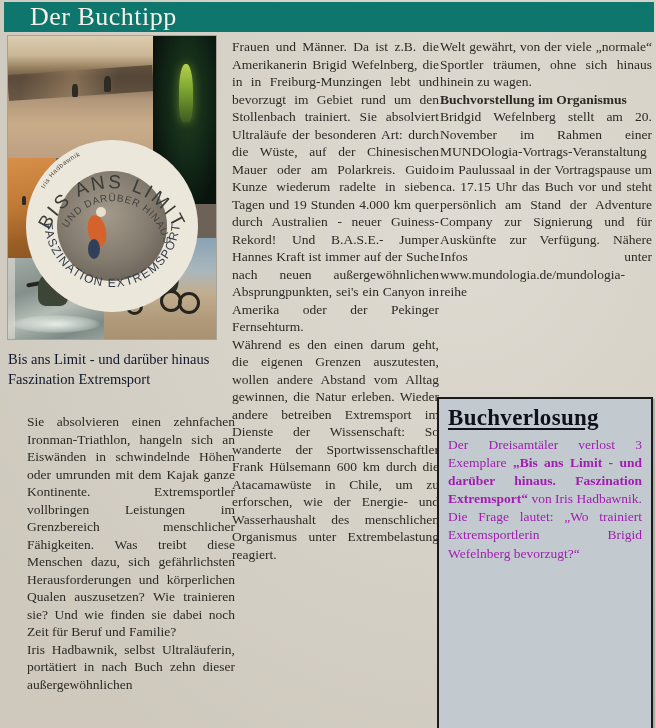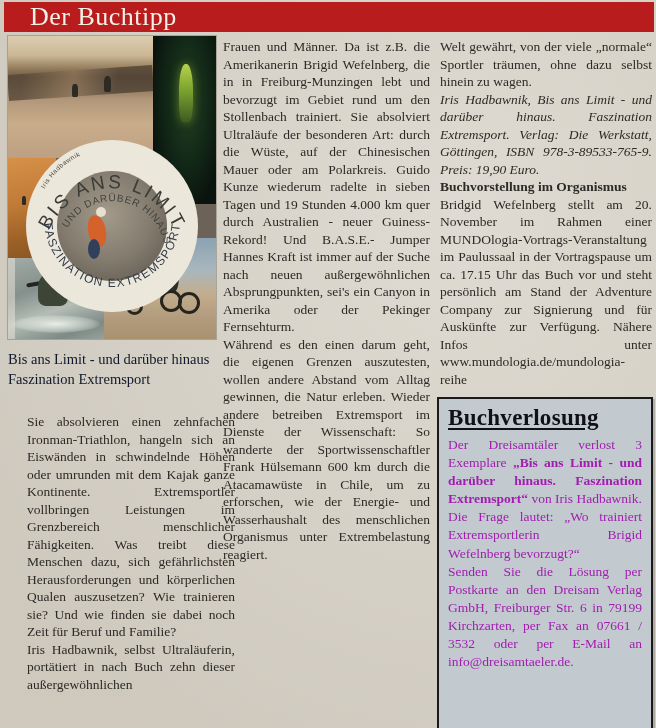--- a/index.html
+++ b/index.html
@@ -4,26 +4,26 @@
 <style>
   html,body{margin:0;padding:0;}
   body{
     width:656px;height:728px;position:relative;overflow:hidden;
     background:#d8d3c8;
     font-family:"Liberation Serif","DejaVu Serif",serif;
   }
   .scan-tint{position:absolute;inset:0;pointer-events:none;
     background:radial-gradient(ellipse at 70% 30%, rgba(255,255,255,0.18), rgba(120,110,95,0.10) 85%);}
   
-  .header-bar{position:absolute;left:4px;top:2px;width:650px;height:30px;background:#b91c1c;}
+  .header-bar{position:absolute;left:4px;top:2px;width:650px;height:30px;background:#0f766e;}
   .header-title{position:absolute;left:26px;top:0px;color:#f4f1e9;font-size:26px;letter-spacing:0.5px;line-height:30px;}
   
   .bt{font-size:13.5px;line-height:17.5px;text-align:justify;color:#2b2a25;margin:0;}
   .col-left{position:absolute;left:8px;top:413px;width:208px;margin-left:19px;}
-  .col-mid{position:absolute;left:223px;top:38px;width:207px;}
+  .col-mid{position:absolute;left:232px;top:38px;width:207px;}
   .col-right{position:absolute;left:440px;top:38px;width:212px;}
   .caption{position:absolute;left:8px;top:350px;width:208px;font-size:14.5px;line-height:19.5px;color:#0f172a;}
   .italic{font-style:italic;}
   .bold{font-weight:bold;}
   
   .cover{position:absolute;left:8px;top:36px;width:208px;height:303px;overflow:hidden;background:#6c6257;box-shadow:0 0 0 1px rgba(90,80,70,0.35);}
   .cover .ph{position:absolute;}
   .ph-dune{left:0;top:0;width:145px;height:122px;
     background:linear-gradient(180deg,#dccdb0 0%,#cab795 16%,#97805f 26%,#6e5a44 34%,#b1977a 52%,#c9ad8a 72%,#bda083 100%);}
   .ph-dune .ridge{position:absolute;left:0;top:34px;width:100%;height:26px;
@@ -136,23 +136,21 @@
   <p class="bt">Sie absolvieren einen zehnfachen Ironman-Triathlon, hangeln sich an Eiswänden in schwindelnde Höhen oder umrunden mit dem Kajak ganze Kontinente. Extremsportler vollbringen Leistungen im Grenzbereich menschlicher Fähigkeiten. Was treibt diese Menschen dazu, sich gefährlichsten Herausforderungen und körperlichen Qualen auszusetzen? Wie trainieren sie? Und wie finden sie dabei noch Zeit für Beruf und Familie?</p>
   <p class="bt">Iris Hadbawnik, selbst Ultraläuferin, portätiert in nach Buch zehn dieser außergewöhnlichen</p>
 </div>
 
 <div class="col-mid">
   <p class="bt">Frauen und Männer. Da ist z.B. die Amerikanerin Brigid Wefelnberg, die in in Freiburg-Munzingen lebt und bevorzugt im Gebiet rund um den Stollenbach trainiert. Sie absolviert Ultraläufe der besonderen Art: durch die Wüste, auf der Chinesischen Mauer oder am Polarkreis. Guido Kunze wiederum radelte in sieben Tagen und 19 Stunden 4.000 km quer durch Australien - neuer Guiness-Rekord! Und B.A.S.E.- Jumper Hannes Kraft ist immer auf der Suche nach neuen außergewöhnlichen Absprungpunkten, sei's ein Canyon in Amerika oder der Pekinger Fernsehturm.</p>
   <p class="bt">Während es den einen darum geht, die eigenen Grenzen auszutesten, wollen andere Abstand vom Alltag gewinnen, die Natur erleben. Wieder andere betreiben Extremsport im Dienste der Wissenschaft: So wanderte der Sportwissenschaftler Frank Hülsemann 600 km durch die Atacamawüste in Chile, um zu erforschen, wie der Energie- und Wasserhaushalt des menschlichen Organismus unter Extrembelastung reagiert.</p>
 </div>
 
 <div class="col-right">
-  <p class="bt">Welt gewährt, von der viele „normale“ Sportler träumen, ohne dazu selbst hinein zu wagen.</p>
-  <p class="bt italic">Iris Hadbawnik, Bis ans Limit - und darüber hinaus. Faszination Extremsport. Verlag: Die Werkstatt, Göttingen, ISBN 978-3-89533-765-9. Preis: 19,90 Euro.</p>
+  <p class="bt">Welt gewährt, von der viele „normale“ Sportler träumen, ohne sich hinaus hinein zu wagen.</p>
   <p class="bt bold">Buchvorstellung im Organismus</p>
   <p class="bt">Bridgid Wefelnberg stellt am 20. November im Rahmen einer MUNDOlogia-Vortrags-Veranstaltung im Paulussaal in der Vortragspause um ca. 17.15 Uhr das Buch vor und steht persönlich am Stand der Adventure Company zur Signierung und für Auskünfte zur Verfügung. Nähere Infos unter www.mundologia.de/mundologia-reihe</p>
 </div>
 
 <div class="box">
   <div class="box-title">Buchverlosung</div>
   <p class="box-body"><span>Der Dreisamtäler verlost 3 Exemplare </span><span class="bold">„Bis ans Limit - und darüber hinaus. Faszination Extremsport“</span><span> von Iris Hadbawnik. Die Frage lautet: „Wo trainiert Extremsportlerin Brigid Wefelnberg bevorzugt?“</span></p>
-  <p class="box-body">Senden Sie die Lösung per Postkarte an den Dreisam Verlag GmbH, Freiburger Str. 6 in 79199 Kirchzarten, per Fax an 07661 / 3532 oder per E-Mail an info@dreisamtaeler.de.</p>
 </div>
 
 </body></html>

